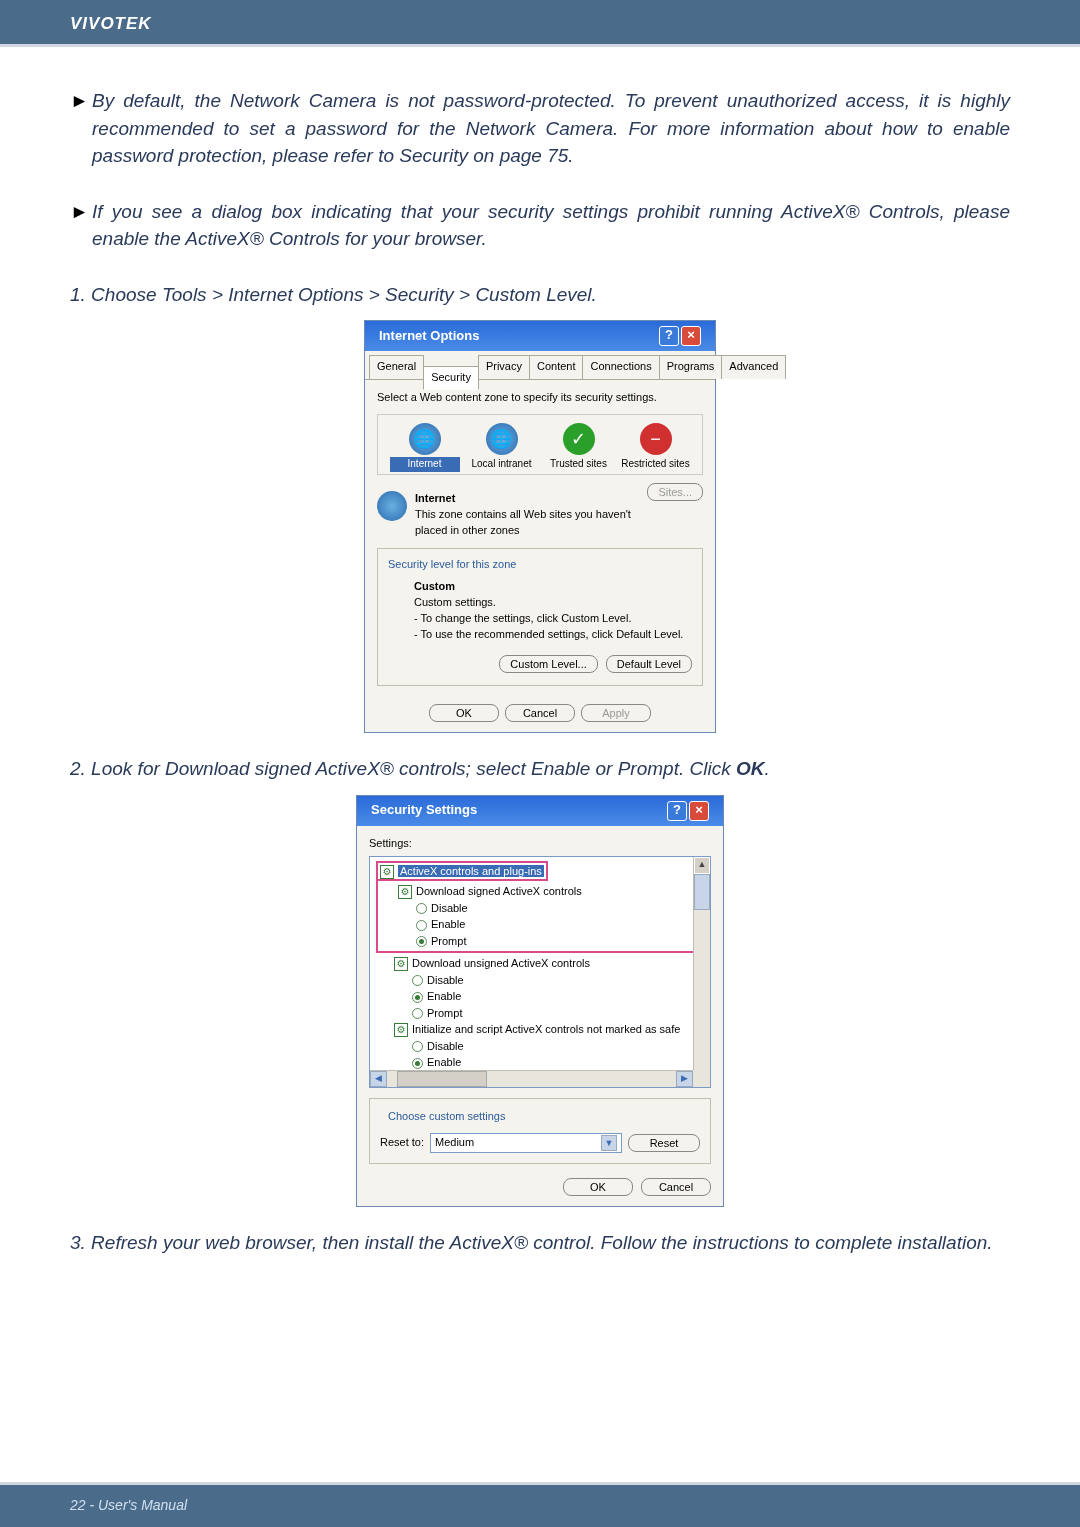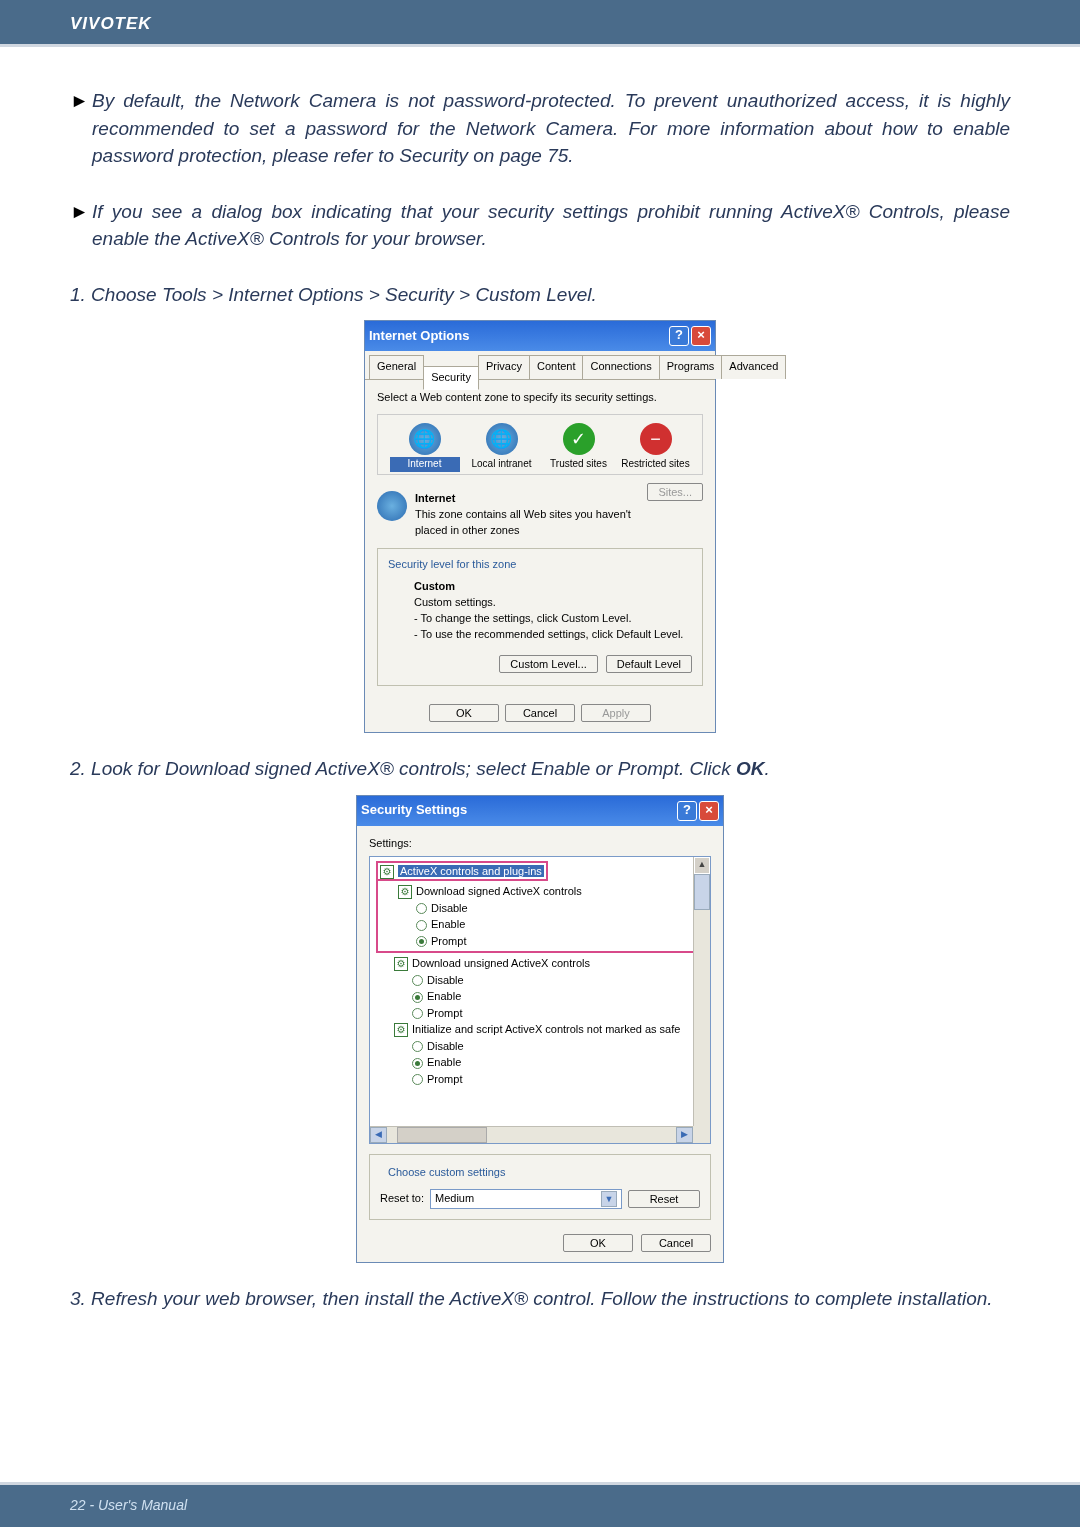--- a/index.html
+++ b/index.html
@@ -53,21 +53,21 @@
     border: 1px solid #6a8ab5;
     background: #f4f3ee;
     font-style: normal;
     font-family: "Tahoma", sans-serif;
     font-size: 11px;
     color: #000;
   }
   .dlg-title {
     background: linear-gradient(#2a6bd8, #4a8be8);
     color: #fff;
-    padding: 5px 4px;
+    padding: 5px 14px;
     font-weight: bold;
     font-size: 13px;
     display: flex;
     align-items: center;
     justify-content: space-between;
   }
   .dlg-title-btns { display: flex; gap: 2px; }
   .win-btn {
     width: 20px; height: 20px;
     background: #d84a3a;
@@ -149,42 +149,42 @@
   .fieldset-legend {
     color: #2a5a9a;
     font-size: 11px;
     margin-bottom: 6px;
   }
   .btn {
     background: #f4f3ee;
     border: 1px solid #888;
     padding: 2px 10px;
     font-size: 11px;
-    border-radius: 2px;
+    border-radius: 8px;
   }
   .btn.disabled { color: #999; }
   .dlg-buttons {
     display: flex;
     justify-content: center;
     gap: 6px;
     padding: 8px 0 10px;
   }
   .right-btns {
     display: flex;
     justify-content: flex-end;
     gap: 8px;
     margin-top: 12px;
   }
   .sites-row { display:flex; justify-content: space-between; align-items: flex-start;}
   
   .dlg2 { width: 368px; }
   .settings-box {
     border: 1px solid #7a9ac8;
     background: #fff;
-    height: 288px;
+    height: 232px;
     overflow: hidden;
     position: relative;
     margin-top: 4px;
   }
   .tree { padding: 4px 6px; font-size: 11px; line-height: 1.5; }
   .tree-ico {
     display: inline-block;
     width: 14px; height: 14px;
     background: #fff;
     border: 1px solid #3a7a3a;

